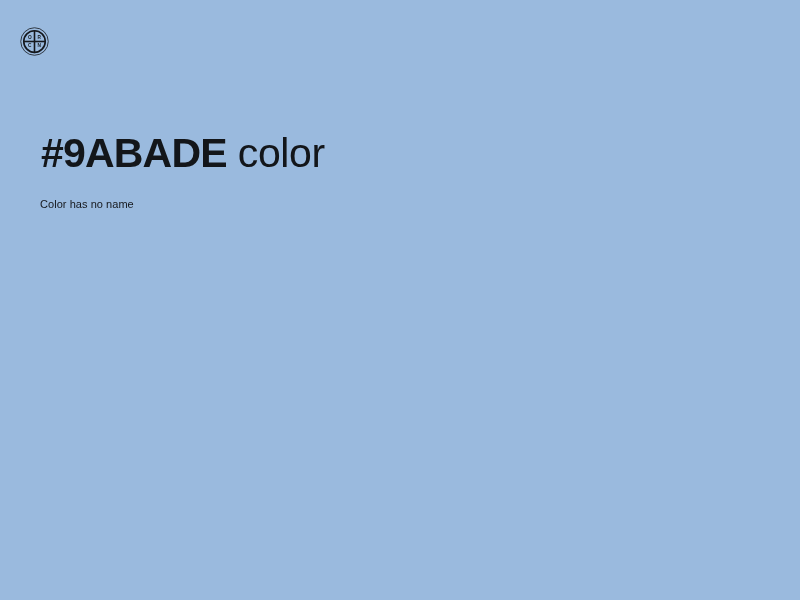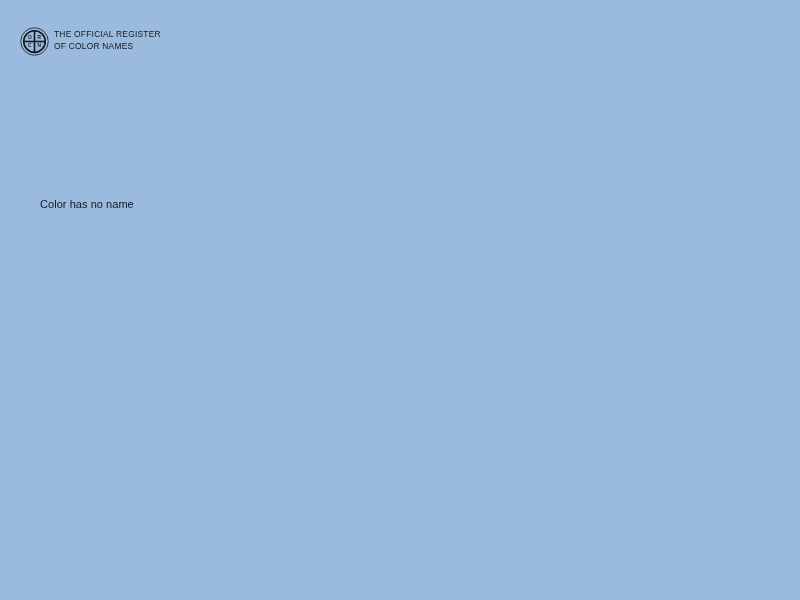--- a/index.html
+++ b/index.html
@@ -104,23 +104,20 @@
         <line x1="29" y1="7.5" x2="29" y2="50.5" stroke="#15181d" stroke-width="3.2"></line>
         <line x1="7.5" y1="29" x2="50.5" y2="29" stroke="#15181d" stroke-width="3.2"></line>
         <text x="19.5" y="24.5" fill="#15181d" font-family="Liberation Sans, sans-serif" font-size="9.5" font-weight="700" text-anchor="middle">O</text>
         <text x="38.5" y="24.5" fill="#15181d" font-family="Liberation Sans, sans-serif" font-size="9.5" font-weight="700" text-anchor="middle">R</text>
         <text x="19.5" y="40" fill="#15181d" font-family="Liberation Sans, sans-serif" font-size="9.5" font-weight="700" text-anchor="middle">C</text>
         <text x="38.5" y="40" fill="#15181d" font-family="Liberation Sans, sans-serif" font-size="9.5" font-weight="700" text-anchor="middle">N</text>
         <path d="M18 49 Q29 55 40 49" fill="none" stroke="#15181d" stroke-width="1.4"></path>
       </svg>
     </span>
 
-    <span class="brand-words">
-      <span class="line">THE OFFICIAL REGISTER</span>
-      <span class="line">OF COLOR NAMES</span>
-    </span>
 
   </div>
 
+  <h1 class="headline"><span class="hex">#9ABADE</span><span class="word"> color</span></h1>
 
   <p class="subtitle">Color has no name</p>
 
 </div>
 
 </body></html>

